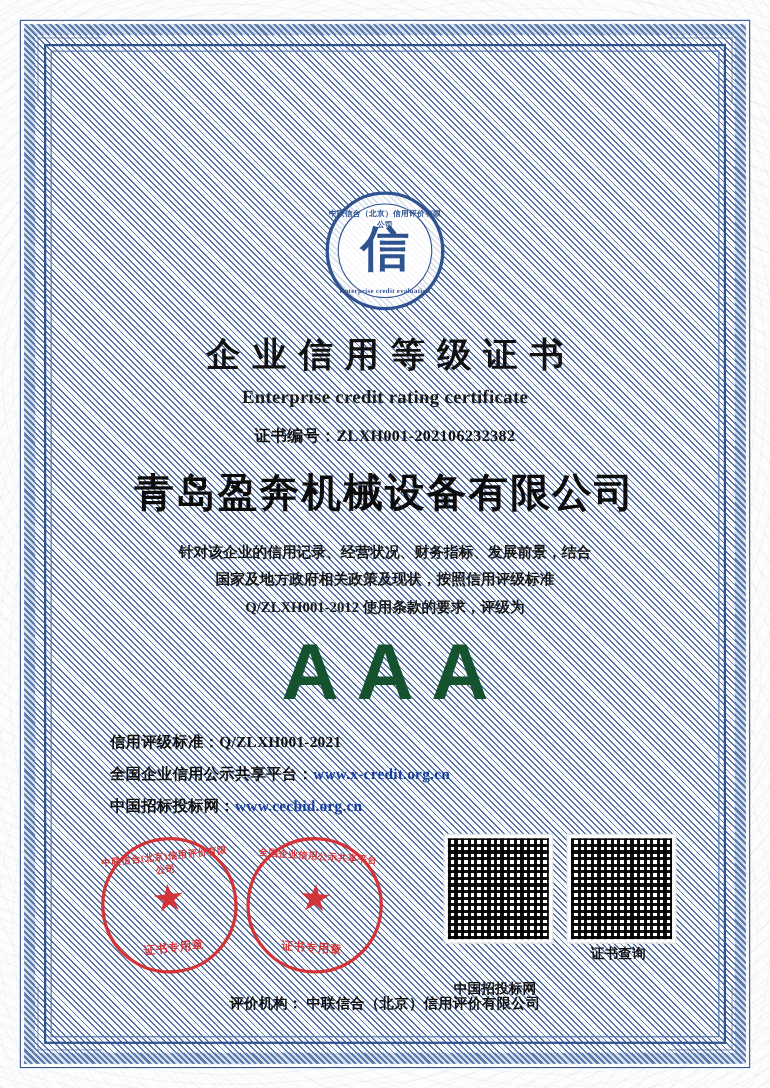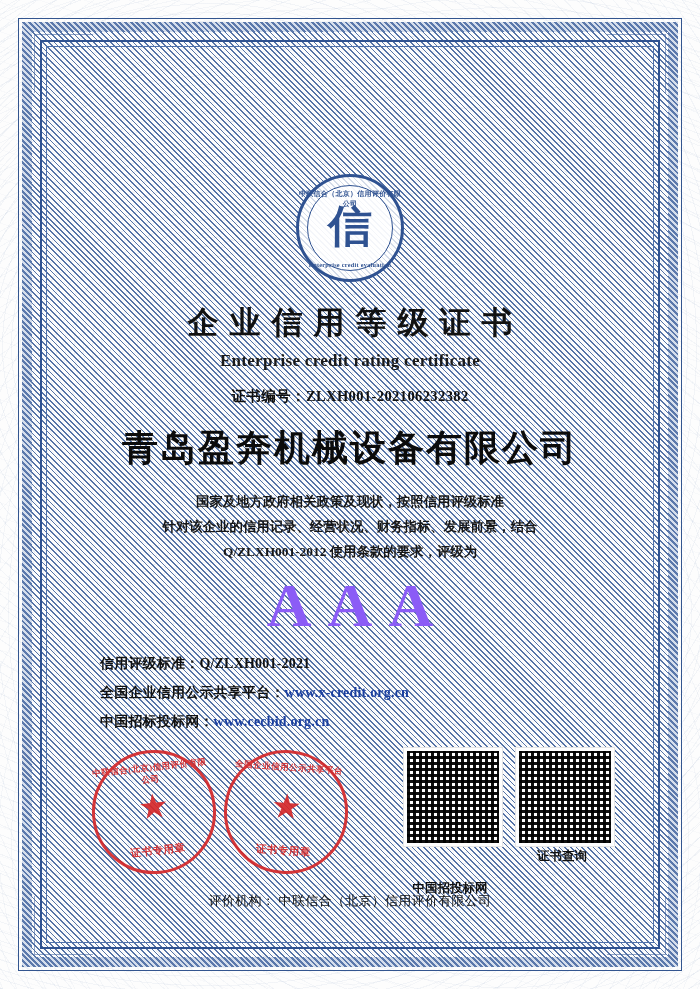--- a/index.html
+++ b/index.html
@@ -126,26 +126,26 @@
     margin-top: 17px;
     text-align: center;
     font-size: 13.4px;
     color: #171717;
     line-height: 1.85;
     font-weight: bold;
     width: 430px;
   }
   .grade {
     margin-top: 6px;
-    font-size: 62px;
-    font-weight: bold;
-    color: #8b5cf6;
+    font-size: 72px;
+    font-weight: bold;
+    color: #14532d;
     letter-spacing: 16px;
     text-indent: 16px;
-    font-family: Liberation Serif, serif;
+    font-family: Liberation Sans, sans-serif;
   }
 
   .info-block {
     margin-top: 14px;
     align-self: flex-start;
     width: 100%;
     padding-left: 44px;
     box-sizing: border-box;
   }
   .info-line {
@@ -224,21 +224,21 @@
     color: #111;
     font-weight: bold;
   }
   .qr-label.l1 { left: 345px; margin-top: 32px; }
   .qr-label.l2 { left: 457px; }
 
   .footer {
     margin-top: 4px;
     font-size: 13px;
     color: #111;
-    font-weight: normal;
+    font-weight: bold;
     letter-spacing: .3px;
   }
 
   
   .emblem-circle {
     position: absolute; inset: 0;
     border: 3px solid #2f5291;
     border-radius: 50%;
     background: rgba(255,255,255,.75);
   }
@@ -296,22 +296,22 @@
     <div class="main-title">企业信用等级证书</div>
     <div class="sub-title">Enterprise credit rating certificate</div>
 
     <div class="cert-no">
       <span>证书编号：</span><span>ZLXH001-202106232382</span>
     </div>
 
     <div class="company">青岛盈奔机械设备有限公司</div>
 
     <div class="desc">
+      <div>针对该企业的信用记录、经营状况、财务指标、发展前景，结合</div>
       <div>国家及地方政府相关政策及现状，按照信用评级标准</div>
-      <div>针对该企业的信用记录、经营状况、财务指标、发展前景，结合</div>
       <div>Q/ZLXH001-2012 使用条款的要求，评级为</div>
     </div>
 
     <div class="grade">AAA</div>
 
     <div class="info-block">
       <div class="info-line">
         <span>信用评级标准：</span><span>Q/ZLXH001-2021</span>
       </div>
       <div class="info-line">

